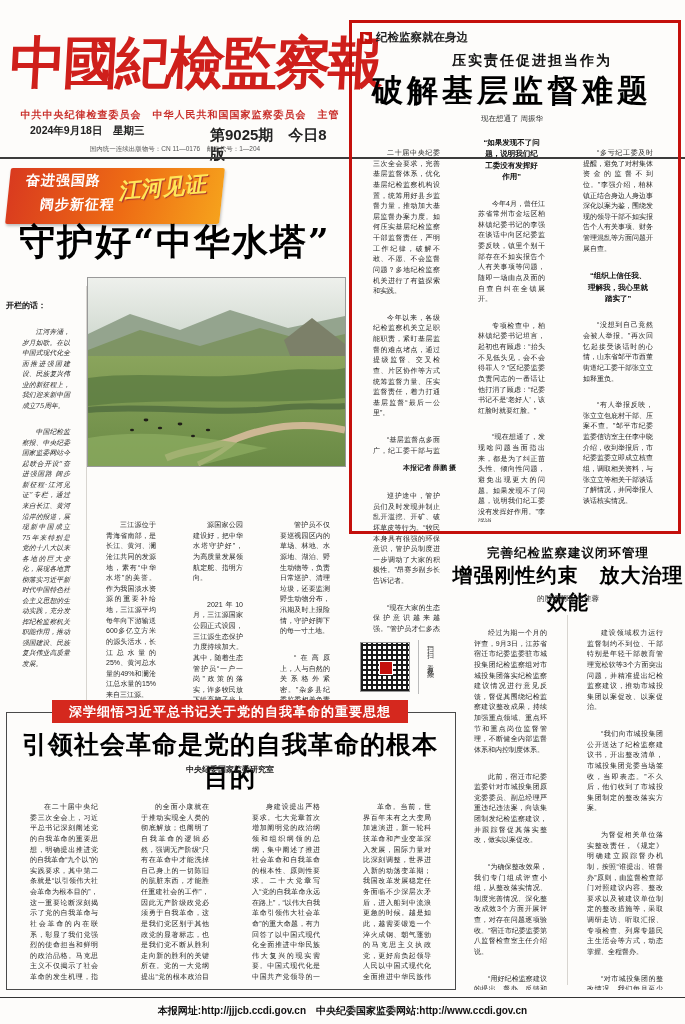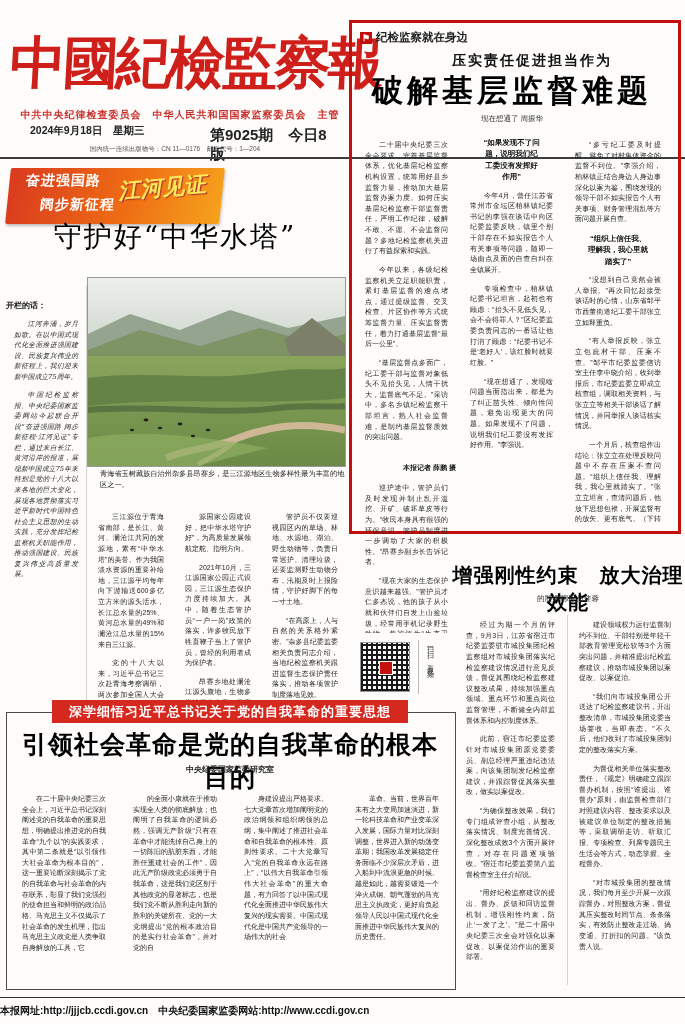--- a/index.html
+++ b/index.html
@@ -10,41 +10,41 @@
   .mast-title{left:10px;top:18px;width:338px;height:88px;font-family:"DejaVu Serif",serif;
     font-weight:900;font-size:56px;letter-spacing:-3px;color:#cf1f1b;line-height:88px;
     transform:skewX(-3deg);white-space:nowrap;}
   .mast-super{left:12px;top:108px;width:336px;text-align:center;font-size:10px;font-weight:bold;color:#c9302c;letter-spacing:1px;}
   .mast-dates{left:30px;top:124px;width:300px;font-size:10.5px;font-weight:bold;color:#222;}
   .mast-issue{left:210px;top:126px;width:130px;font-size:15px;font-weight:bold;color:#222;}
   .mast-pub{left:40px;top:145px;width:270px;text-align:center;font-size:6.5px;color:#555;}
   .mast-rule{left:0;top:157px;width:685px;height:0;border-top:2.5px solid #3c3c3c;}
   
   .col{font-size:7px;line-height:1.52;text-align:justify;overflow:hidden;color:#262626;}
-  .para{margin:8px;text-indent:2em;}
+  .para{margin:16px;text-indent:2em;}
   .col-subhead{margin:5px 20px;text-indent:0;font-weight:bold;text-align:center;font-size:7.5px;color:#111;}
   .vline{width:0;border-left:1px solid #d8d5d0;}
   
   .red-box{left:349px;top:20px;width:326px;height:508px;border:3px solid #c4100c;}
   .tag-row{left:360px;top:30px;width:200px;font-size:11.5px;font-weight:bold;color:#222;display:flex;align-items:center;gap:4px;}
   .tag-icon{width:12px;height:12px;background:#c4100c;color:#fff;font-size:9px;line-height:12px;text-align:center;display:inline-block;}
   .jc-kicker{left:356px;top:52px;width:312px;text-align:center;font-size:14px;font-weight:bold;color:#111;letter-spacing:2px;margin-left:20px;}
   .jc-headline{left:352px;top:70px;width:320px;text-align:center;font-family:"DejaVu Serif",serif;
     font-weight:900;font-size:31px;letter-spacing:4px;color:#000;}
   .jc-byline{left:356px;top:114px;width:312px;text-align:center;font-size:7.5px;color:#333;}
   
   .gradient-banner{left:8px;top:168px;width:214px;height:56px;
     background:linear-gradient(100deg,#d93a1f 0%,#ee6c14 55%,#f6a21c 100%);
     border-radius:2px;transform:skewX(-6deg);box-shadow:1px 2px 3px rgba(0,0,0,.25);}
   .banner-l1{left:26px;top:172px;font-size:14px;font-weight:bold;color:#fff;letter-spacing:1px;transform:skewX(-6deg);}
   .banner-l2{left:40px;top:196px;font-size:14px;font-weight:bold;color:#fff;letter-spacing:1px;transform:skewX(-6deg);}
   .banner-script{left:118px;top:172px;width:110px;font-family:"DejaVu Serif",serif;font-style:italic;
     font-weight:bold;font-size:22px;color:#ffe75a;transform:rotate(-5deg);text-shadow:1px 1px 1px #a33;white-space:nowrap;}
   .st-headline{left:0;top:218px;width:350px;text-align:center;font-family:"DejaVu Serif",serif;
-    font-weight:400;font-size:28px;letter-spacing:2px;color:#000;}
+    font-weight:700;font-size:36px;letter-spacing:2px;color:#000;}
   .st-byline{left:0;top:254px;width:350px;text-align:center;font-size:10px;color:#333;margin-top:29px;}
   .photo{left:88px;top:278px;width:257px;height:188px;outline:1px solid #999;}
   .caption{left:100px;top:469px;width:246px;font-size:7.2px;line-height:1.5;color:#222;font-family:"DejaVu Serif",serif;}
   .caption-credit{left:356px;top:463px;width:100px;text-align:right;font-size:7px;font-weight:bold;color:#222;}
   .intro-box{left:6px;top:284px;width:80px;height:420px;}
   .intro-title{font-size:8px;font-weight:bold;margin:16px 0 3px 0;color:#111;}
   .intro-text{font-size:6.8px;line-height:1.55;text-align:justify;font-family:"DejaVu Serif",serif;font-style:italic;color:#2a2a2a;}
   
   .qr-wrap{left:360px;top:636px;width:100px;height:62px;display:flex;align-items:center;}
   .qr{width:48px;height:48px;border:1px solid #999;background:
@@ -60,21 +60,21 @@
   .jy-byline{left:455px;top:594px;width:226px;text-align:center;font-size:7.5px;color:#333;}
   
   .gm-box{left:6px;top:712px;width:448px;height:276px;border:1.5px solid #4a4a4a;background:#fdfcfa;}
   .gm-banner{left:52px;top:700px;width:356px;height:23px;background:#d5281e;color:#fff;
     font-size:13px;font-weight:bold;text-align:center;line-height:23px;letter-spacing:1px;}
   .gm-headline{left:10px;top:728px;width:440px;text-align:center;font-family:"DejaVu Serif",serif;
     font-weight:900;font-size:25px;letter-spacing:1px;color:#000;}
   .gm-byline{left:10px;top:764px;width:440px;text-align:center;font-size:8px;font-weight:bold;color:#222;}
   
   .footer-rule{left:0;top:997px;width:685px;border-top:1.5px solid #333;}
-  .footer-text{left:0;top:1004px;width:685px;font-size:10px;font-weight:bold;color:#111;}
+  .footer-text{left:0;top:1004px;width:685px;text-align:center;font-size:10px;font-weight:bold;color:#111;}
 </style>
 </head>
 <body>
 
 <div id="page">
 
   <div class="abs mast-title">中國紀檢監察報</div>
   <div class="abs mast-super">中共中央纪律检查委员会　中华人民共和国国家监察委员会　主管</div>
   <div class="abs mast-dates">2024年9月18日　星期三</div>
   <div class="abs mast-issue">第9025期　今日8版</div>
@@ -140,21 +140,20 @@
       <g fill="#201f18">
         <ellipse cx="58" cy="142" rx="2.4" ry="1.4"></ellipse>
           <ellipse cx="72" cy="150" rx="2.2" ry="1.3"></ellipse>
         <ellipse cx="92" cy="146" rx="2.4" ry="1.4"></ellipse>
           <ellipse cx="44" cy="152" rx="2" ry="1.2"></ellipse>
         <ellipse cx="120" cy="152" rx="2.2" ry="1.3"></ellipse>
           <ellipse cx="105" cy="158" rx="2" ry="1.2"></ellipse>
       </g>
     </svg>
   </div>
-  <div class="abs caption">青海省玉树藏族自治州杂多县昂赛乡，是三江源地区生物多样性最为丰富的地区之一。</div>
   <div class="abs caption-credit">本报记者 薛鹏 摄</div>
 
   <div class="abs intro-box">
     <p class="intro-title">开栏的话：</p>
     <div class="intro-text">
         <p class="para">江河奔涌，岁月如歌。在以中国式现代化全面推进强国建设、民族复兴伟业的新征程上，我们迎来新中国成立75周年。</p>
         <p class="para">中国纪检监察报、中央纪委国家监委网站今起联合开设“奋进强国路 阔步新征程·江河见证”专栏，通过来自长江、黄河沿岸的报道，展现新中国成立75年来特别是党的十八大以来各地的巨大变化，展现各地贯彻落实习近平新时代中国特色社会主义思想的生动实践，充分发挥纪检监察机关职能作用，推动强国建设、民族复兴伟业高质量发展。</p>
       </div>
   </div>
   <div class="abs vline" style="left:86px;top:286px;height:416px;"></div>
@@ -175,20 +174,21 @@
   <div class="abs col" style="left:357px;top:475px;width:99px;height:158px;">
       <p class="para">巡护途中，管护员们及时发现并制止乱开滥挖、开矿、破坏草皮等行为。“牧民本身具有很强的环保意识，管护员制度进一步调动了大家的积极性。”昂赛乡副乡长告诉记者。</p>
       <p class="para">“现在大家的生态保护意识越来越强。”管护员才仁多杰说，他的孩子从小就和伙伴们自发上山捡垃圾，经常用手机记录野生动物，曾被评为“生态卫士”。（下转第三版）</p>
     </div>
 
   <div class="abs qr-wrap">
     <div class="qr"></div>
     <div class="qr-label">扫一扫　看视频</div>
   </div>
 
+  <div class="abs jy-kicker">完善纪检监察建议闭环管理</div>
   <div class="abs jy-headline">增强刚性约束　放大治理效能</div>
   <div class="abs jy-byline">的殷切期盼 吕佳蓉</div>
   <div class="abs col" style="left:458px;top:612px;width:105px;height:378px;">
       <p class="para">经过为期一个月的评查，9月3日，江苏省宿迁市纪委监委驻市城投集团纪检监察组对市城投集团落实纪检监察建议情况进行意见反馈，督促其围绕纪检监察建议整改成果，持续加强重点领域、重点环节和重点岗位监督管理，不断健全内部监督体系和内控制度体系。</p>
       <p class="para">此前，宿迁市纪委监委针对市城投集团原党委委员、副总经理严重违纪违法案，向该集团制发纪检监察建议，并跟踪督促其落实整改，做实以案促改。</p>
       <p class="para">“为确保整改效果，我们专门组成评查小组，从整改落实情况、制度完善情况、深化整改成效3个方面开展评查，对存在问题逐项验收。”宿迁市纪委监委第八监督检查室主任介绍说。</p>
       <p class="para">“用好纪检监察建议的提出、督办、反馈和回访监督机制，增强刚性约束，防止‘一发了之’。”是二十届中央纪委三次全会对强化以案促改、以案促治作出的重要部署。</p>
     </div>
   <div class="abs col" style="left:571px;top:612px;width:108px;height:378px;">
       <p class="para">建设领域权力运行监督制约不到位、干部特别是年轻干部教育管理宽松软等3个方面突出问题，并精准提出纪检监察建议，推动市城投集团以案促改、以案促治。</p>

